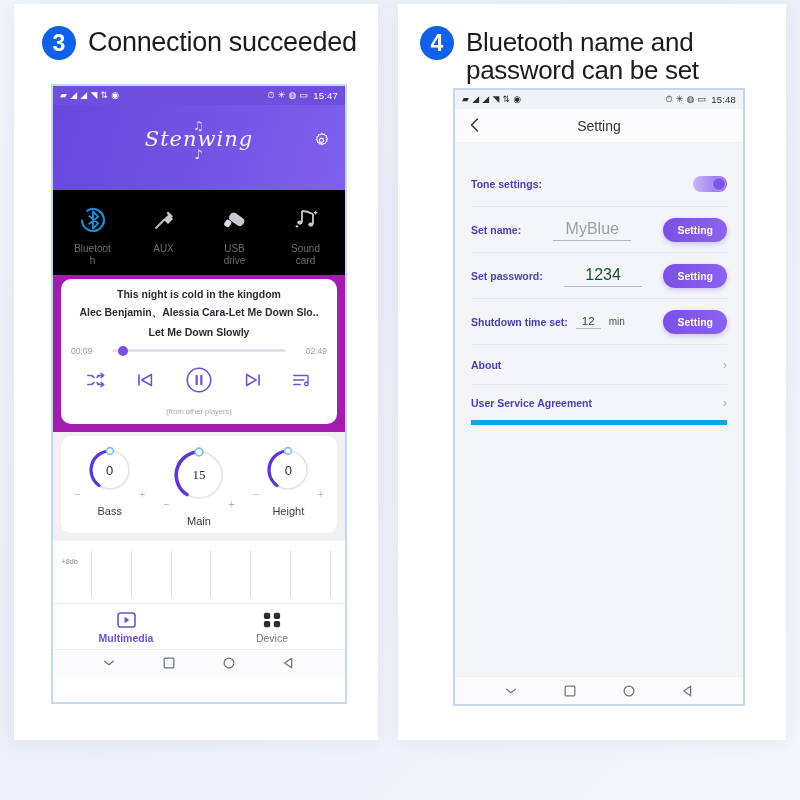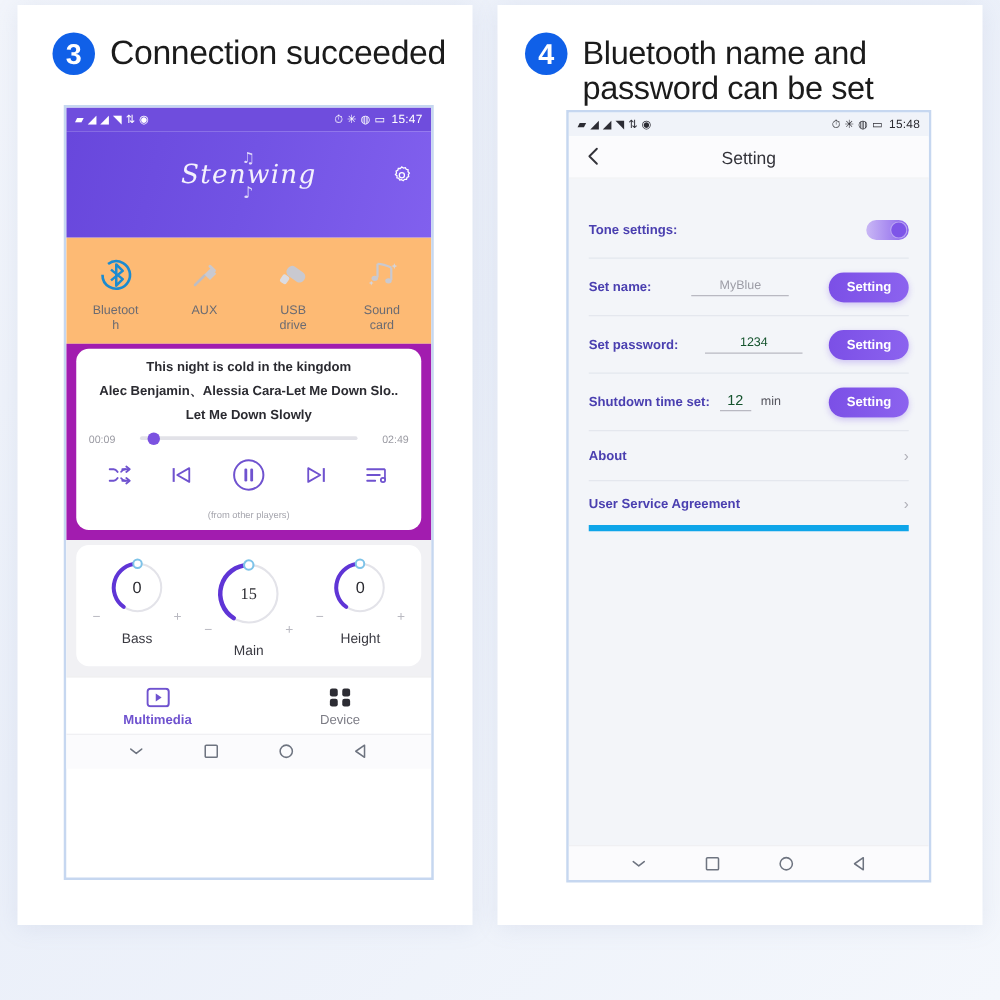--- a/index.html
+++ b/index.html
@@ -75,21 +75,21 @@
   }
   .brand .note-a { font-size: 12px; display:block; margin-bottom:-6px; opacity:.85; }
   .brand .note-b { font-size: 13px; display:block; margin-top:-4px; opacity:.85; }
   .gear {
     position: absolute; right: 14px; top: 26px;
     width: 19px; height: 19px;
   }
 
   
   .sources {
-    background: #fdba74;
+    background: #000000;
     display: flex; padding: 10px 4px 8px;
   }
   .src { flex: 1; text-align: center; }
   .src .ic { height: 40px; display:flex; align-items:center; justify-content:center; }
   .src .lb { font-size: 10px; color: #6b6b72; line-height: 1.18; margin-top: 3px; }
   .src.active .lb { color: #6b6b72; }
 
   
   .np-wrap { background:#a21caf; padding: 4px 8px 8px; }
   .np {
@@ -165,21 +165,21 @@
     position: relative;
   }
   .toggle .dot {
     position:absolute; right:1px; top:1px; width:14px; height:14px;
     border-radius:50%; background:#7e55e8;
     box-shadow: 0 0 0 1px rgba(255,255,255,.45) inset;
   }
   .field {
     border-bottom: 1px solid #b9b9c2;
     min-width: 78px; text-align:center; padding: 1px 6px 2px;
-    font-size: 10px;
+    font-size: 16px;
   }
   .field.ph { color:#9d9da6; }
   .field.val { color:#14532d; }
   .field.small { min-width: 22px; font-size: 11.5px; padding-bottom:1px; }
   .unit { font-size: 10px; color:#55555e; }
   .btn-setting {
     background: linear-gradient(95deg,#7b4fe6 0%, #8c63ef 100%);
     color:#fff; font-size: 10.5px; font-weight:bold;
     border-radius: 13px; padding: 6px 14px; border:none;
     box-shadow: 0 2px 5px rgba(120,80,230,.3);
@@ -373,20 +373,32 @@
           <div class="pm">
             <span>−</span>
             <span>+</span>
           </div>
           <div class="lb">Height</div>
         </div>
 
       </div>
     </div>
 
+    <div class="eq">
+      <div class="db">+8db</div>
+      <div class="bars">
+        <i></i>
+          <i></i>
+        <i></i>
+          <i></i>
+        <i></i>
+          <i></i>
+        <i></i>
+      </div>
+    </div>
 
     <div class="tabbar">
       <div class="tab active">
         <div class="ic">
           <svg width="19" height="16" viewBox="0 0 20 17">
             <rect x="1" y="1" width="18" height="15" rx="2.5" fill="none" stroke="#6f52cf" stroke-width="1.7"></rect>
             <path d="M8 5l5 3.5L8 12z" fill="#6f52cf"></path>
           </svg>
         </div>
         <div class="lb">Multimedia</div>

